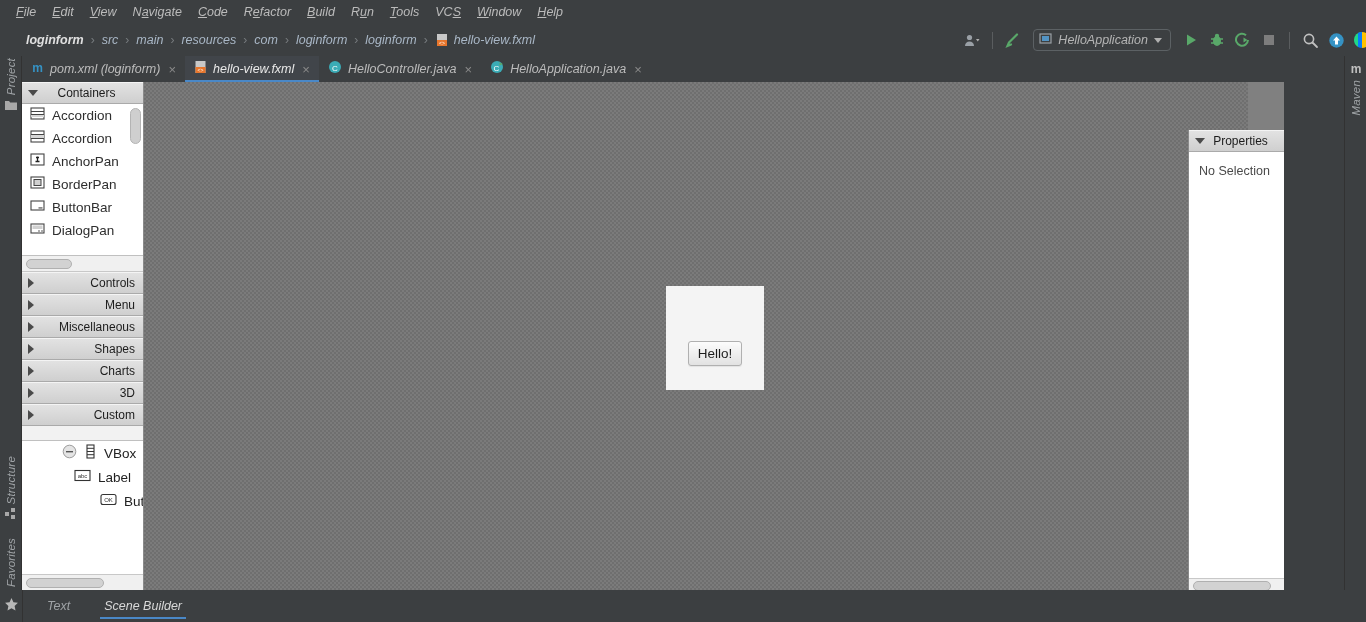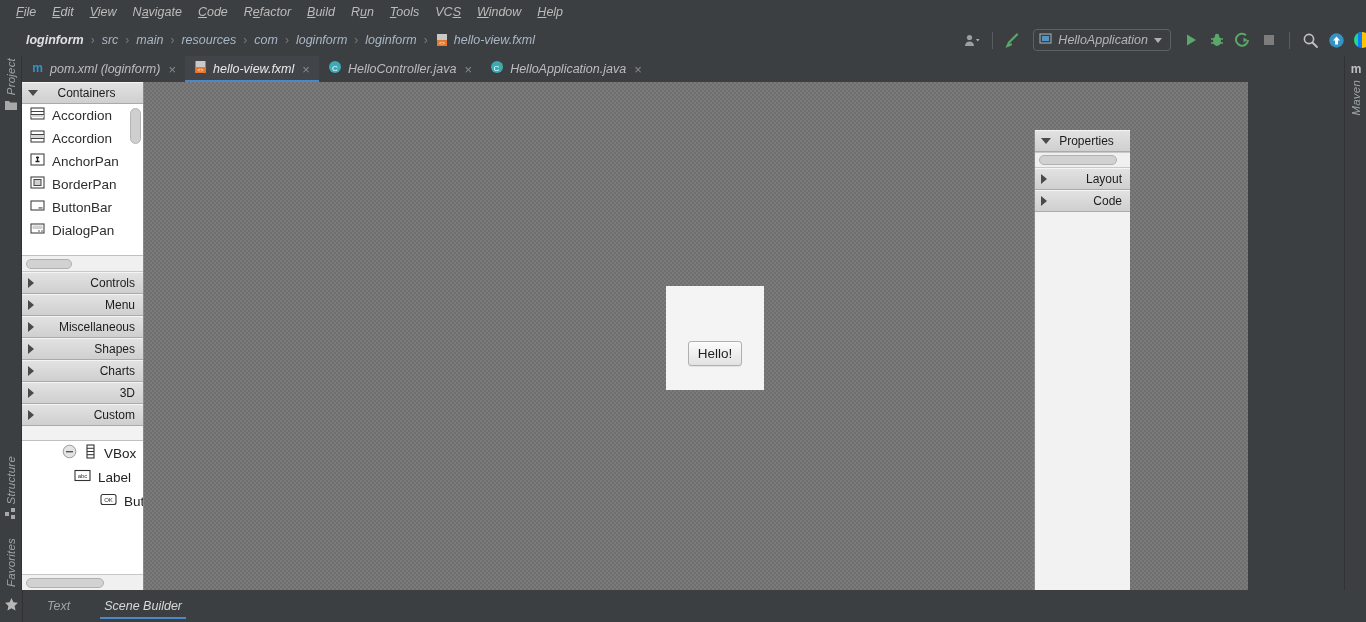--- a/index.html
+++ b/index.html
@@ -97,21 +97,21 @@
   .btab { padding: 0 10px; position: relative; height: 32px; display: flex; align-items: center; }
   .btab-label { color: #9fa3a6; font-size: 12.5px; font-style: italic; }
   .btab.active .btab-label { color: #d8d8d8; }
   .btab.active::after {
     content:""; position: absolute; left: 6px; bottom: 3px; right: 6px; height: 2px; background: #4a88c7;
   }
   .bstrip-sep { width: 1px; height: 32px; background: #323232; }
 
   
   #sb {
-    position: absolute; left: 22px; top: 82px; width: 1108px; height: 508px;
+    position: absolute; left: 22px; top: 82px; width: 1262px; height: 508px;
     background: #808080;
   }
 
   
   #libpanel {
     position: absolute; left: 0; top: 0; width: 122px; height: 508px;
     background: #f2f2f2; border-right: 1px solid #8a8a8a;
     display: flex; flex-direction: column;
   }
   .acc-head {
@@ -547,20 +547,23 @@
     <div id="preview">
       <div id="hello-button">Hello!</div>
     </div>
   </div>
 
   <div id="inspector">
     <div class="acc-head">
       <span class="tri-d"></span>
       <span class="acc-title centered">Properties</span>
     </div>
+    <div id="insp-body">
+      <div id="no-selection">No Selection</div>
+    </div>
     <div id="insp-hscrollbar">
       <div class="hthumb" style="width:78px;"></div>
     </div>
     <div class="acc-head">
       <span class="tri-r"></span>
       <span class="acc-title">Layout</span>
     </div>
     <div class="acc-head">
       <span class="tri-r"></span>
       <span class="acc-title">Code</span>

